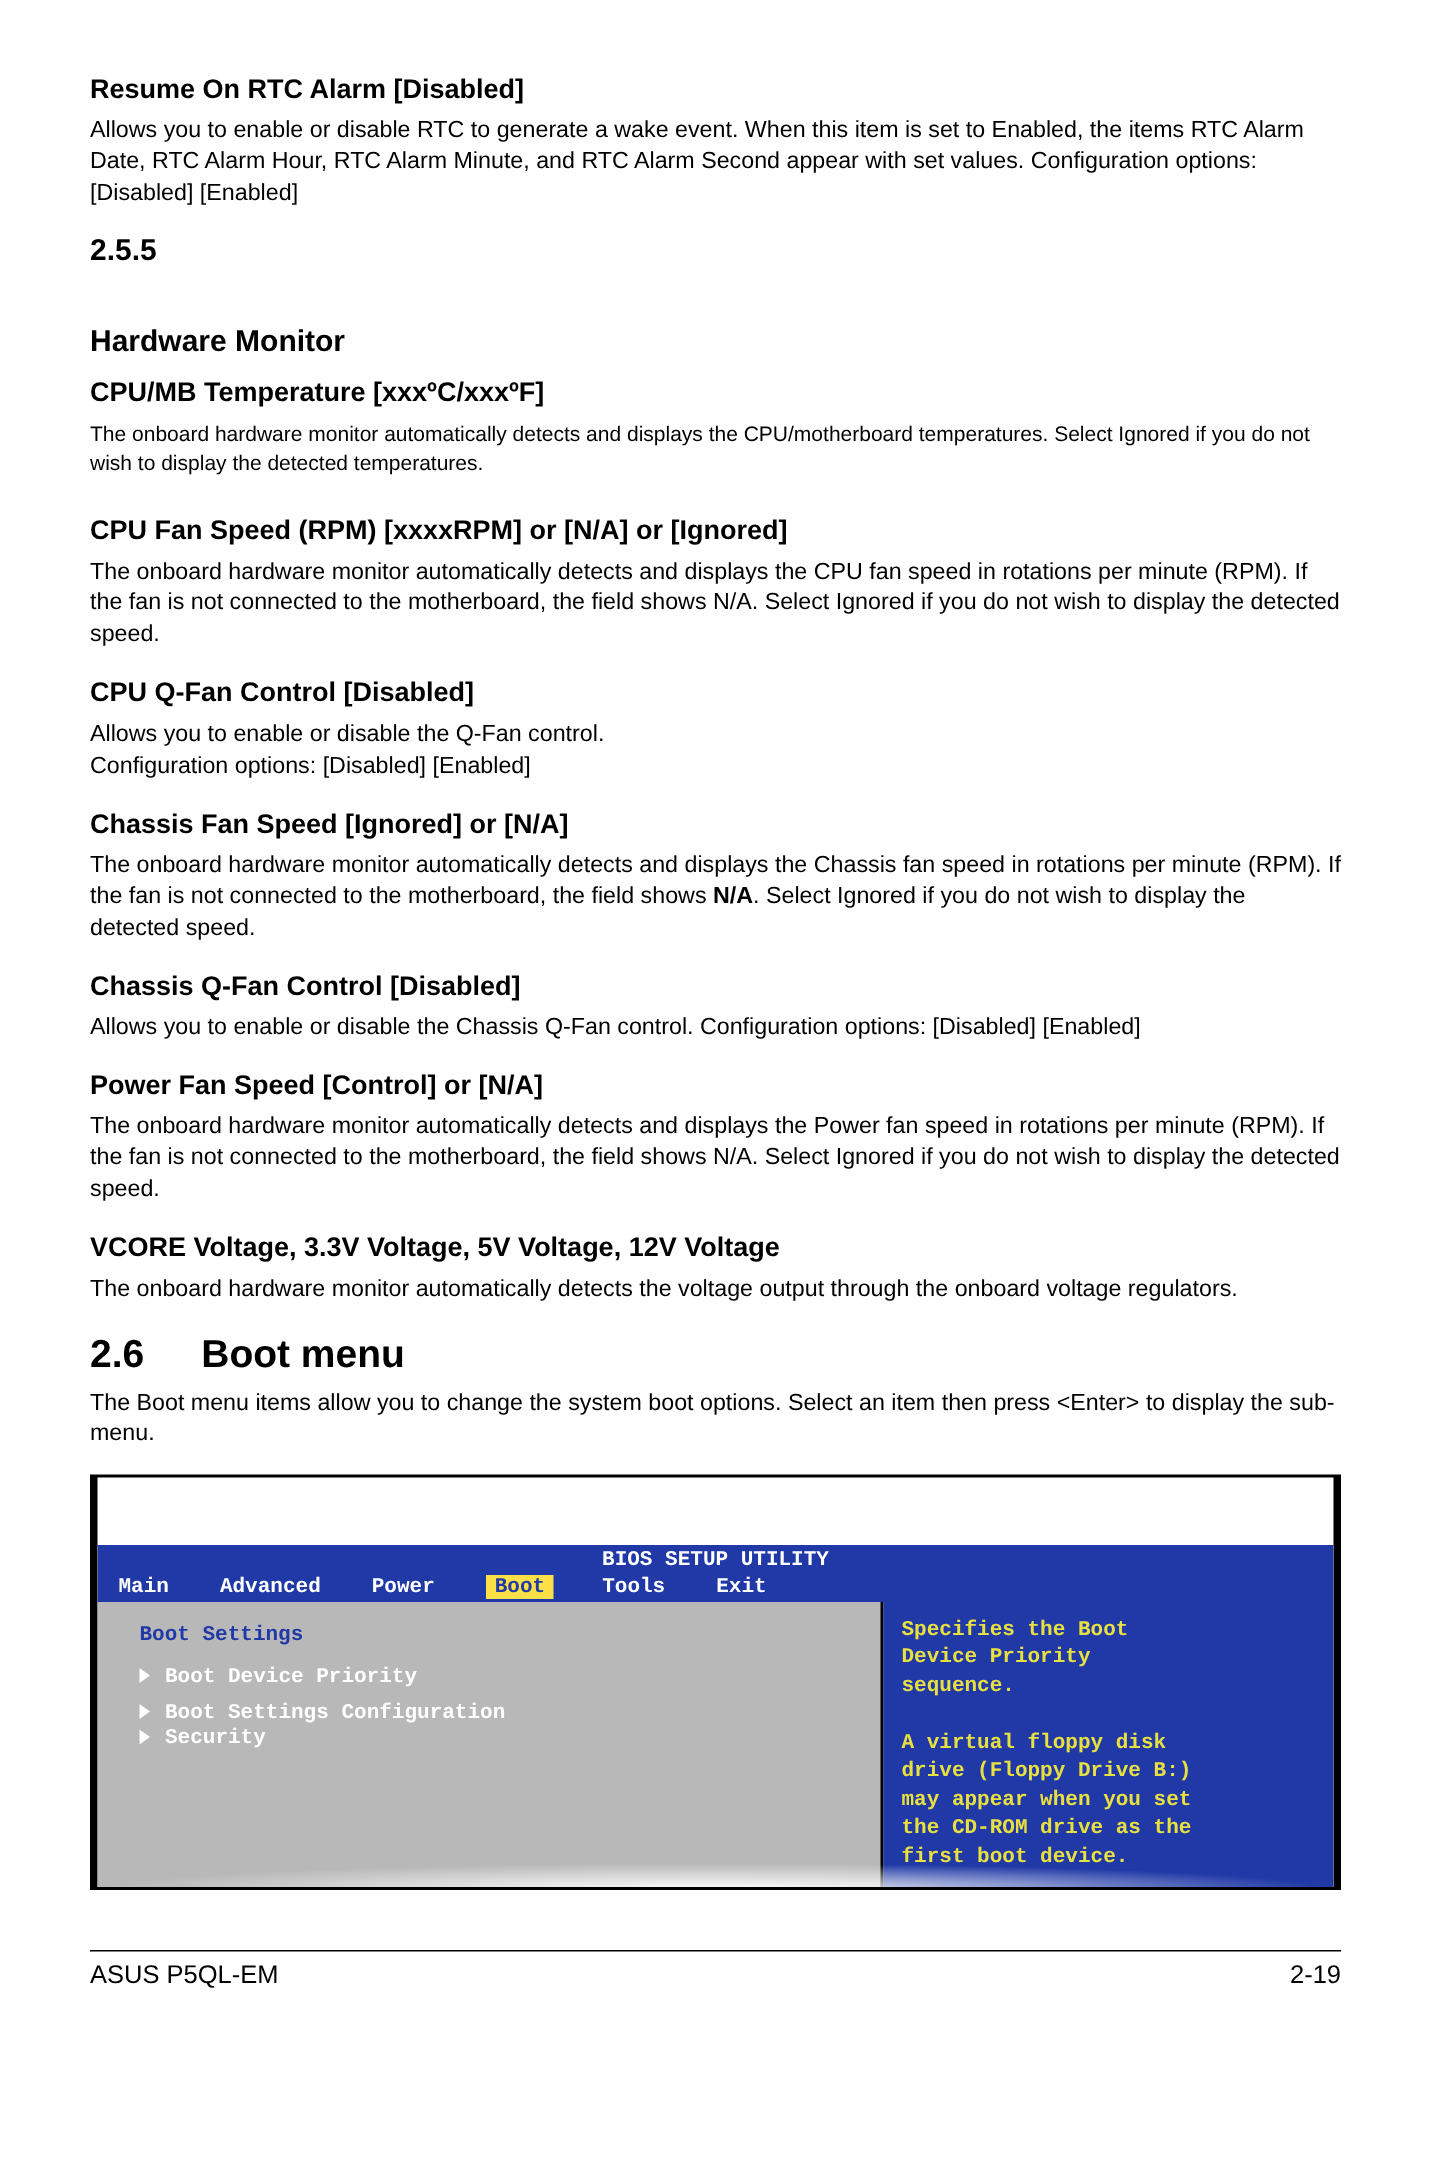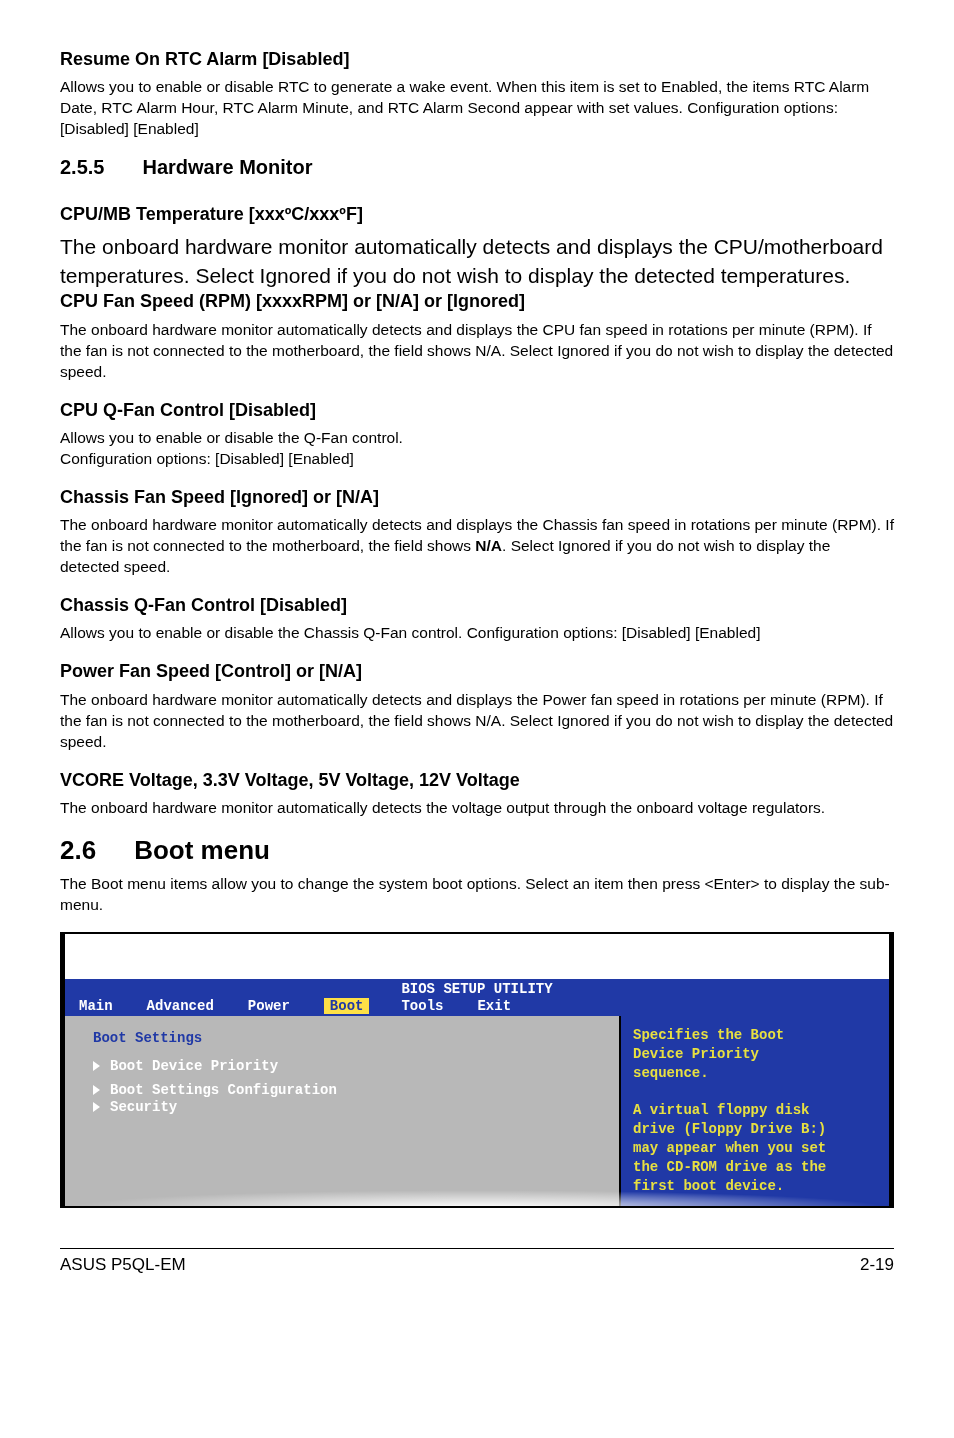--- a/index.html
+++ b/index.html
@@ -12,21 +12,22 @@
   }
   .h3 {
     font-size: 18px;
     font-weight: bold;
     margin-bottom: 6px;
     line-height: 1.3;
   }
   .h2row {
     display: flex;
     gap: 38px;
-    margin: 16px 0 24px 0;
+    margin: 16px 0 10px 0;
+    flex-direction: column;
   }
   .h2n {
     font-size: 20px;
     font-weight: bold;
   }
   .h2t {
     font-size: 20px;
     font-weight: bold;
   }
   .h1row {
@@ -41,23 +42,23 @@
   .h1t {
     font-size: 26px;
     font-weight: bold;
   }
   .body {
     font-size: 15.5px;
     line-height: 1.35;
     margin-bottom: 16px;
   }
   .body-lg {
-    font-size: 21px;
+    font-size: 14px;
     line-height: 1.38;
-    margin-bottom: 0;
+    margin-bottom: 24px;
   }
   .bold { font-weight: bold; }
 
   
   .bios-wrap {
     width: 100%;
     border: 2px solid #000;
     border-left: 5px solid #000;
     border-right: 5px solid #000;
     border-radius: 0;
@@ -100,21 +101,21 @@
   }
   .bios-left {
     flex: 1;
     background: #b8b8b8;
     color: #2039a6;
     padding: 14px 28px;
     font-weight: bold;
     border-right: 2px solid #000;
   }
   .bios-right {
-    width: 268px;
+    width: 300px;
     background: #2039a6;
     color: #e8e040;
     padding: 10px 12px;
     font-weight: bold;
     line-height: 1.35;
   }
   .bios-item-row {
     margin-top: 12px;
   }
   .bios-item {

